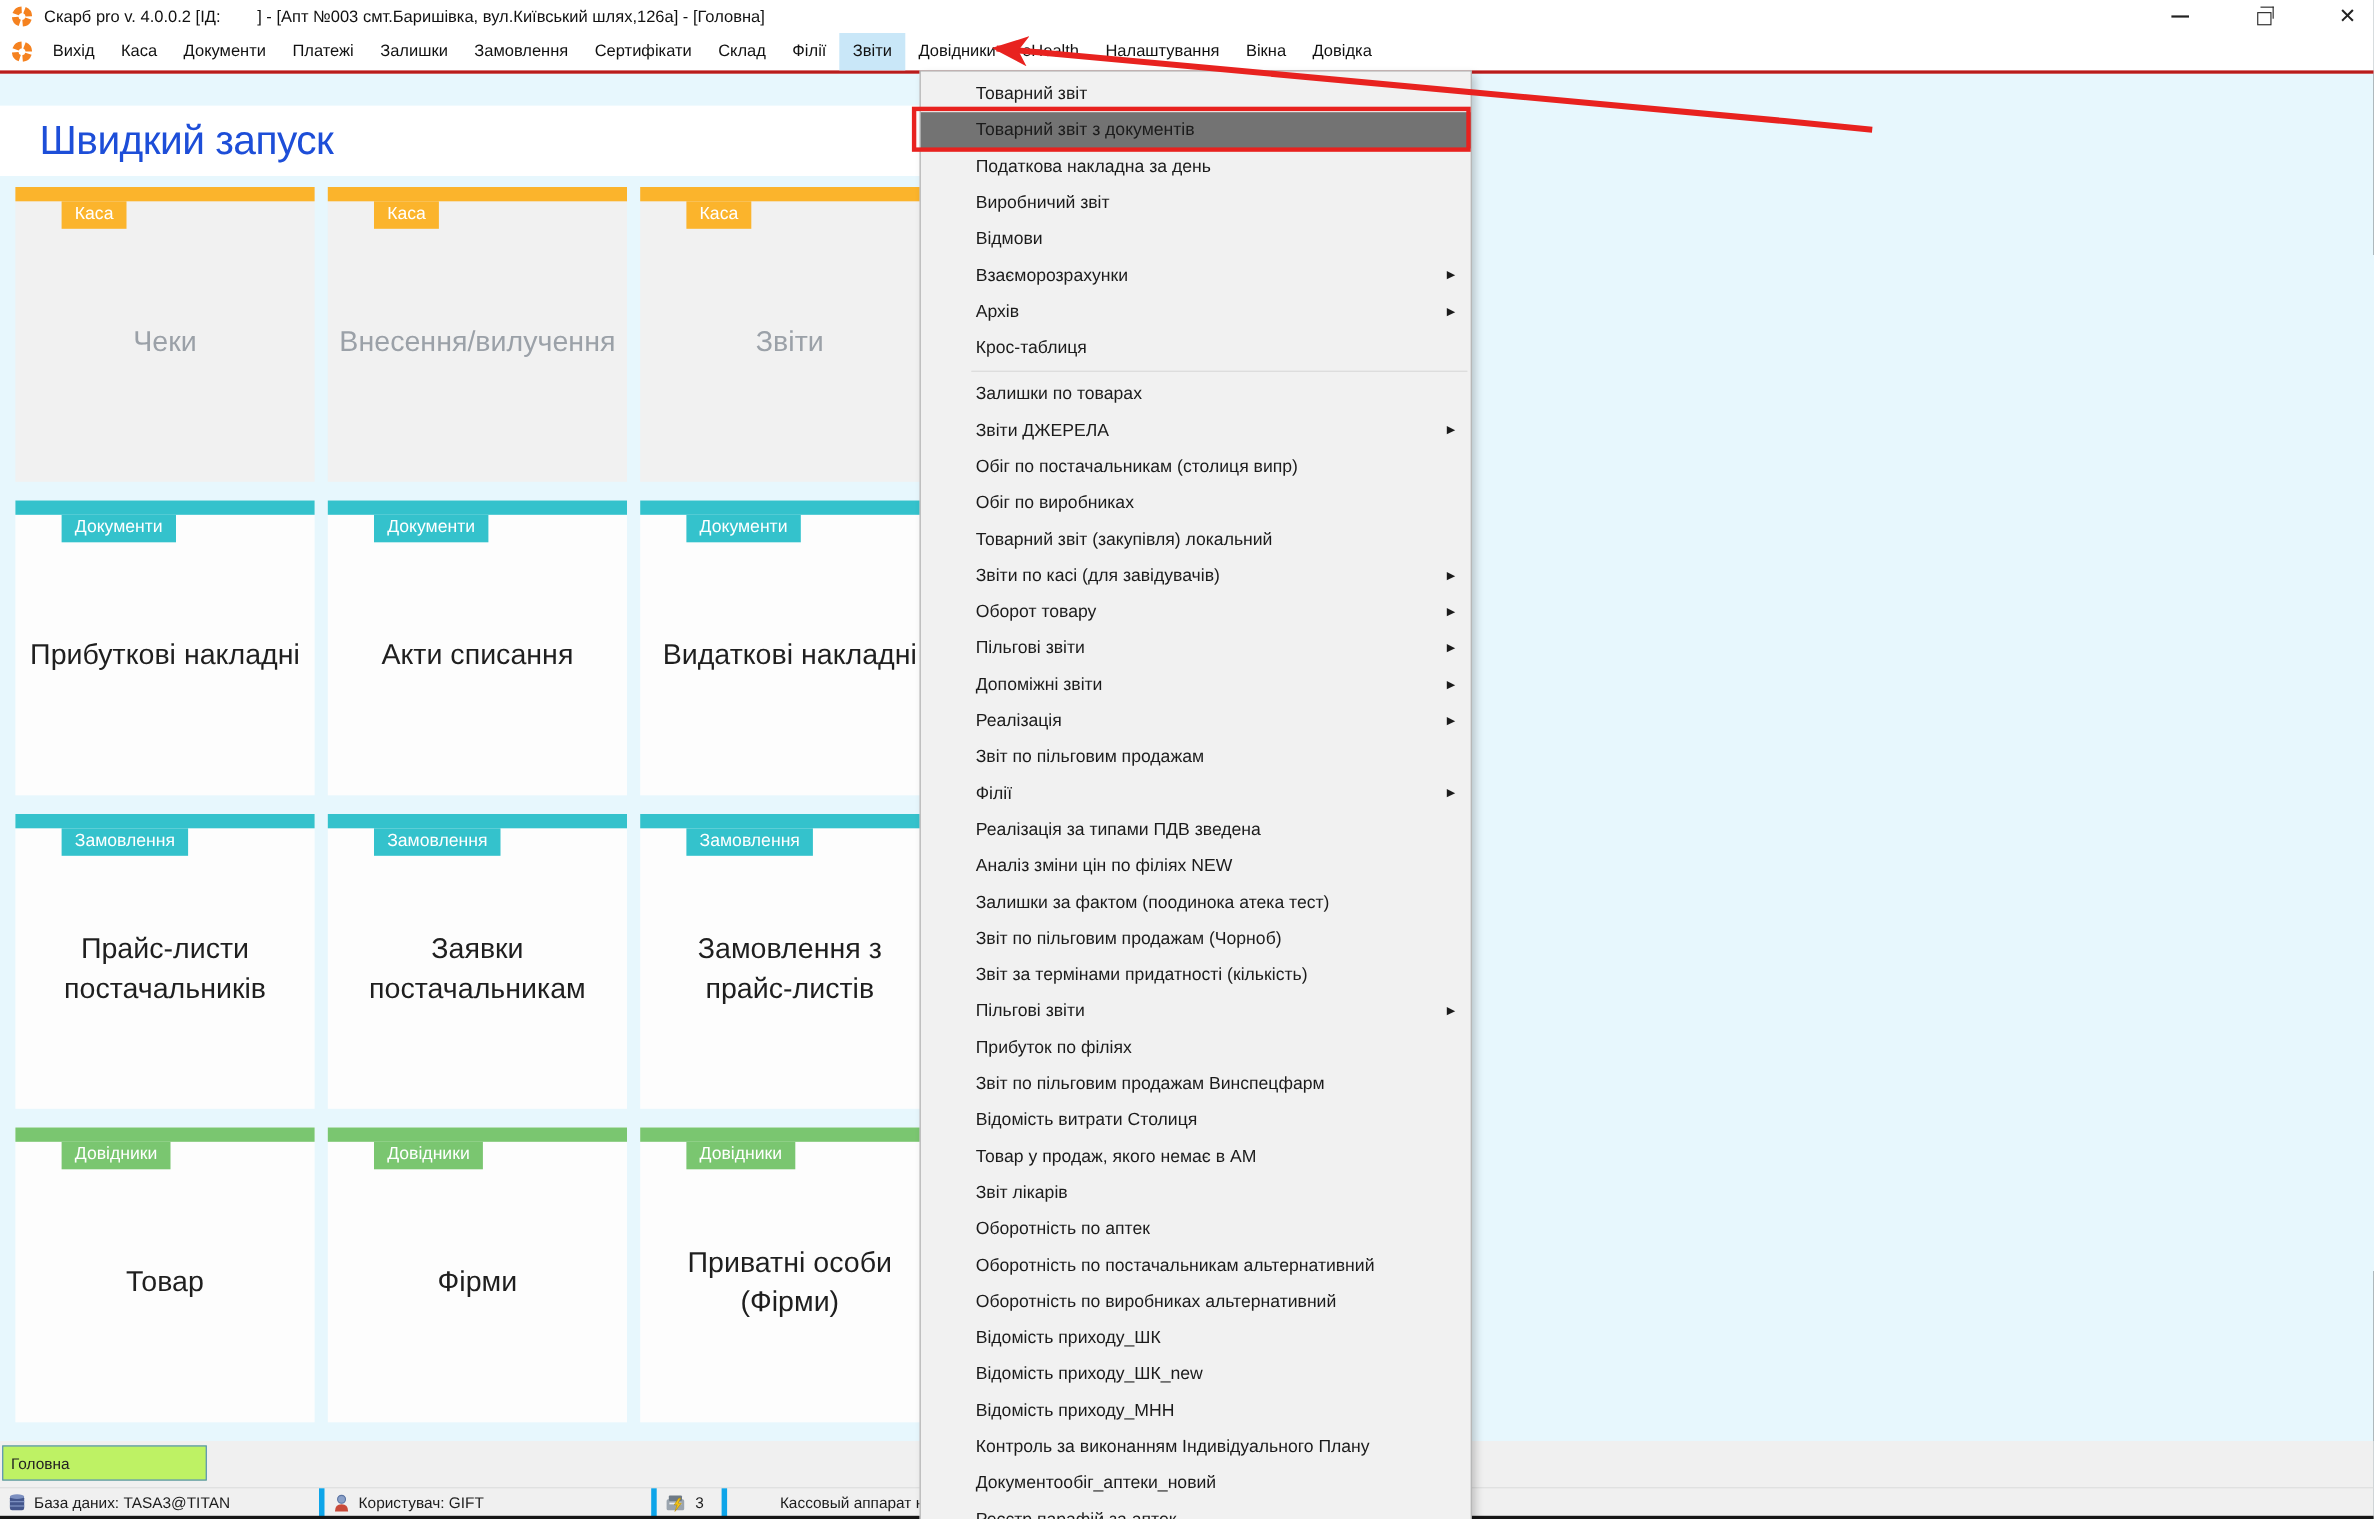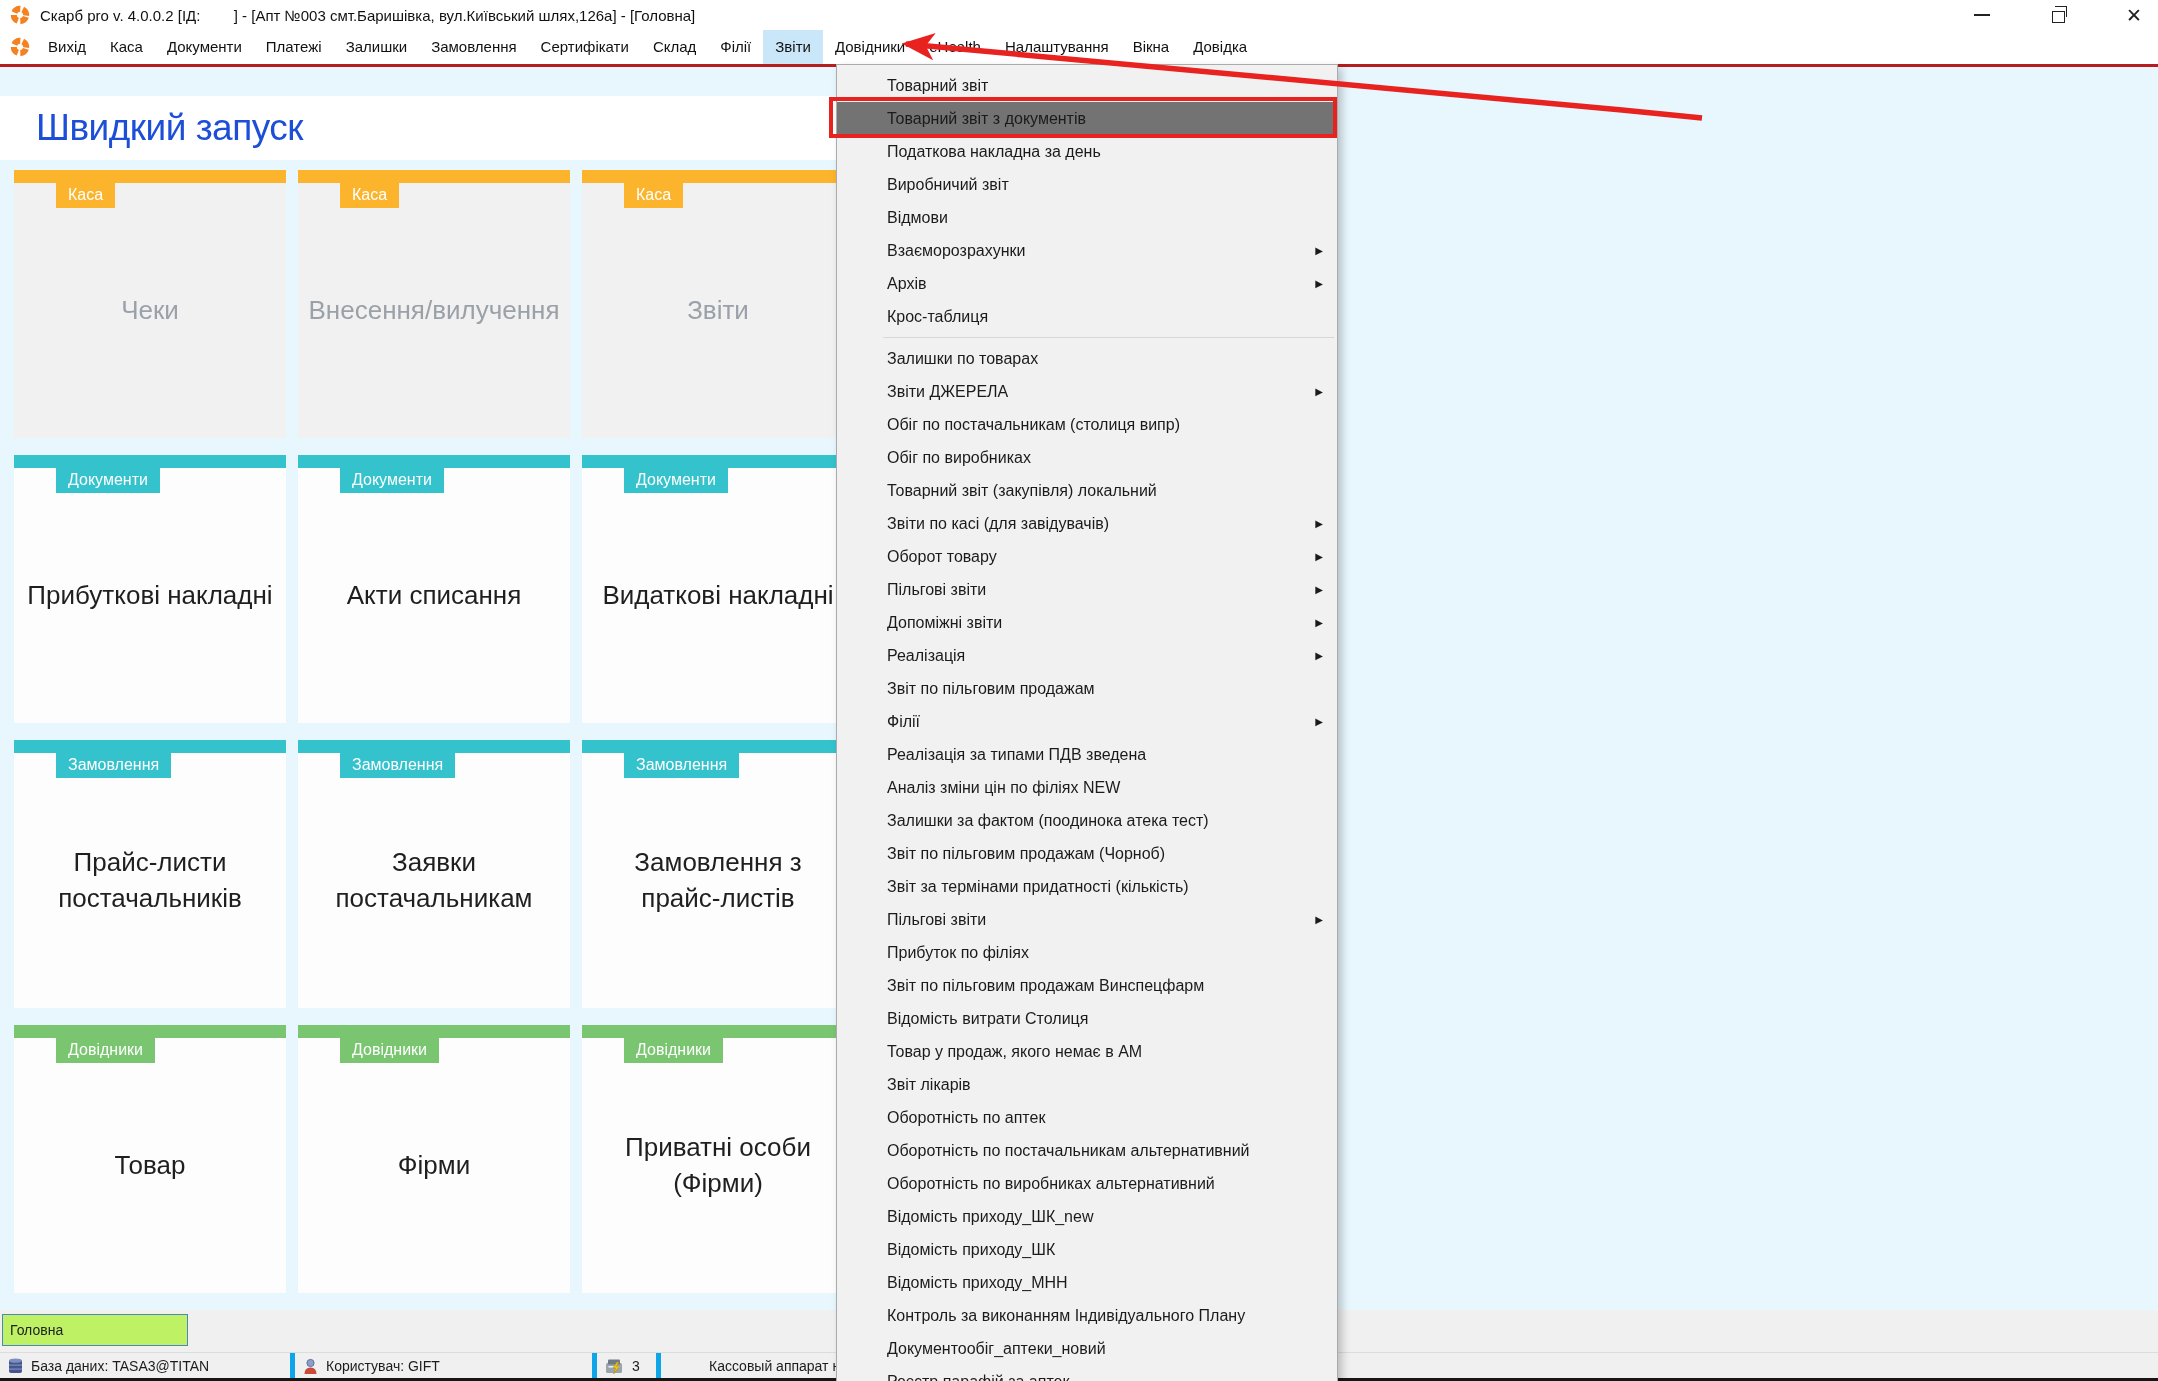--- a/index.html
+++ b/index.html
@@ -328,23 +328,23 @@
       <div class="menu-item">Товар у продаж, якого немає в АМ</div>
 
       <div class="menu-item">Звіт лікарів</div>
 
       <div class="menu-item">Оборотність по аптек</div>
 
       <div class="menu-item">Оборотність по постачальникам альтернативний</div>
 
       <div class="menu-item">Оборотність по виробниках альтернативний</div>
 
+      <div class="menu-item">Відомість приходу_ШК</div>
+
       <div class="menu-item">Відомість приходу_ШК_new</div>
-
-      <div class="menu-item">Відомість приходу_ШК</div>
 
       <div class="menu-item">Відомість приходу_МНН</div>
 
       <div class="menu-item">Контроль за виконанням Індивідуального Плану</div>
 
       <div class="menu-item">Документообіг_аптеки_новий</div>
 
       <div class="menu-item">Реєстр парафій за аптек</div>
     </div>
 

